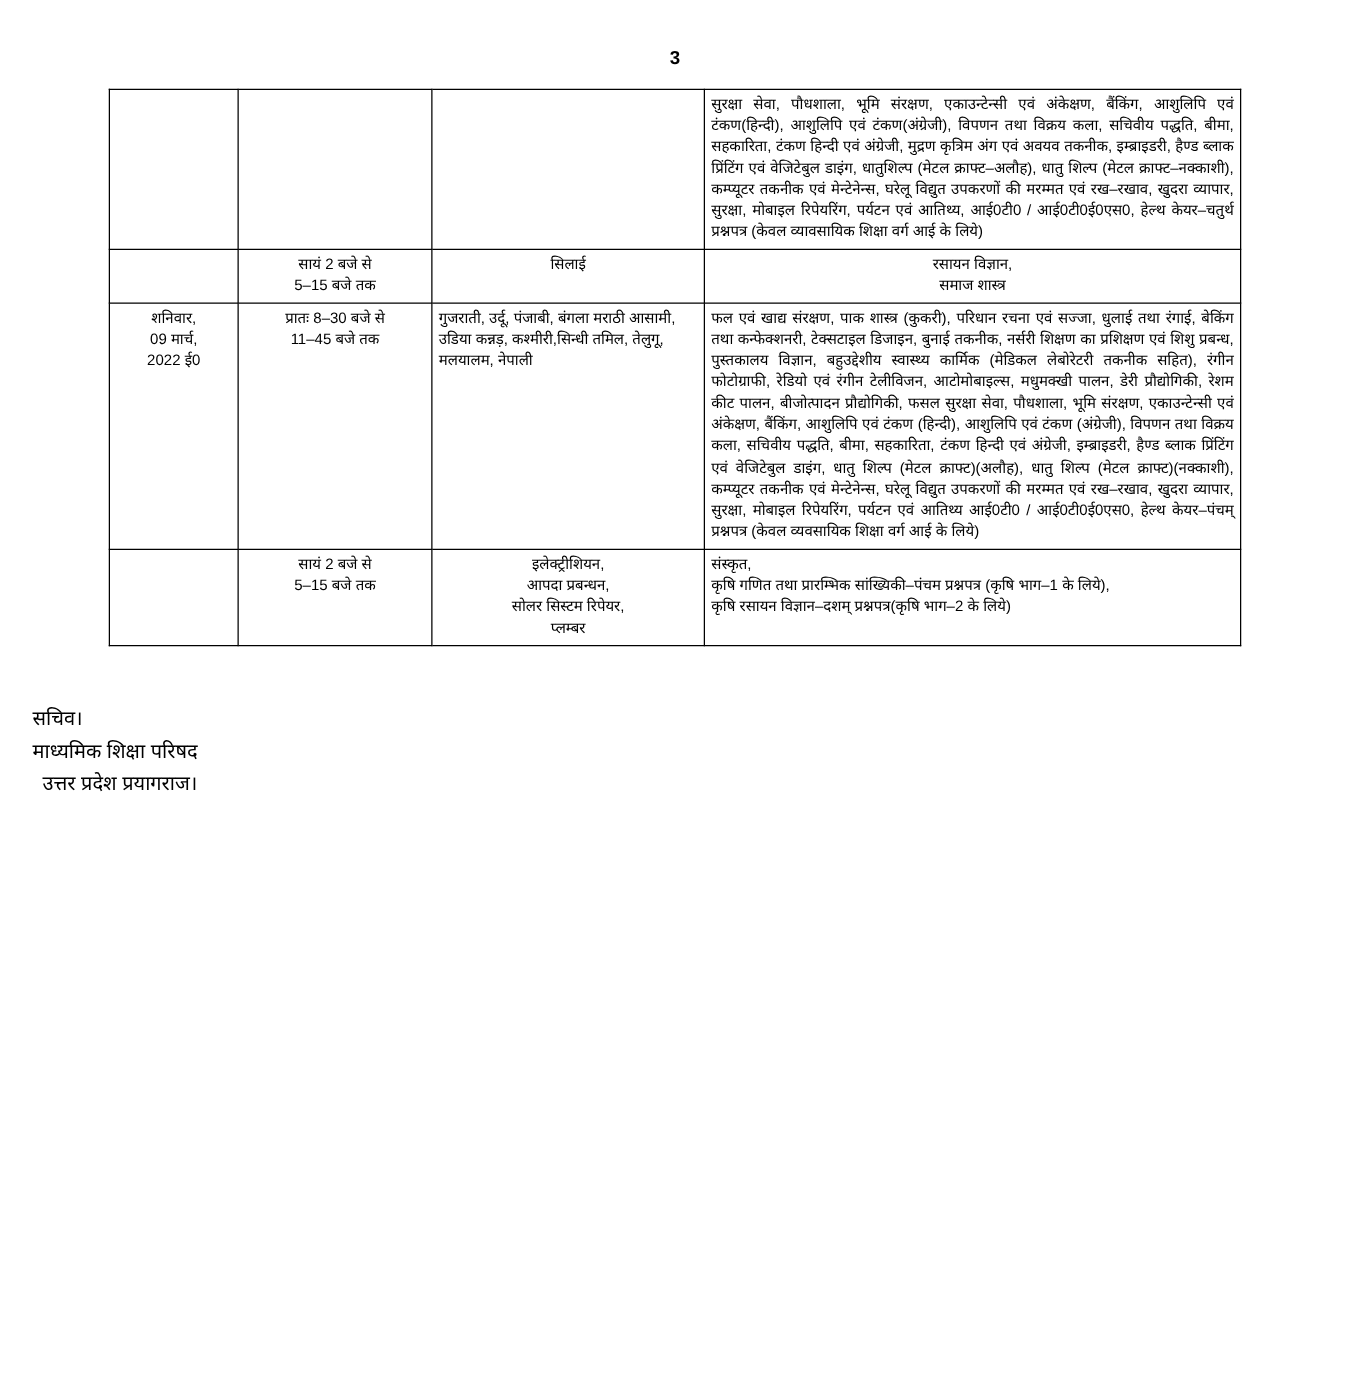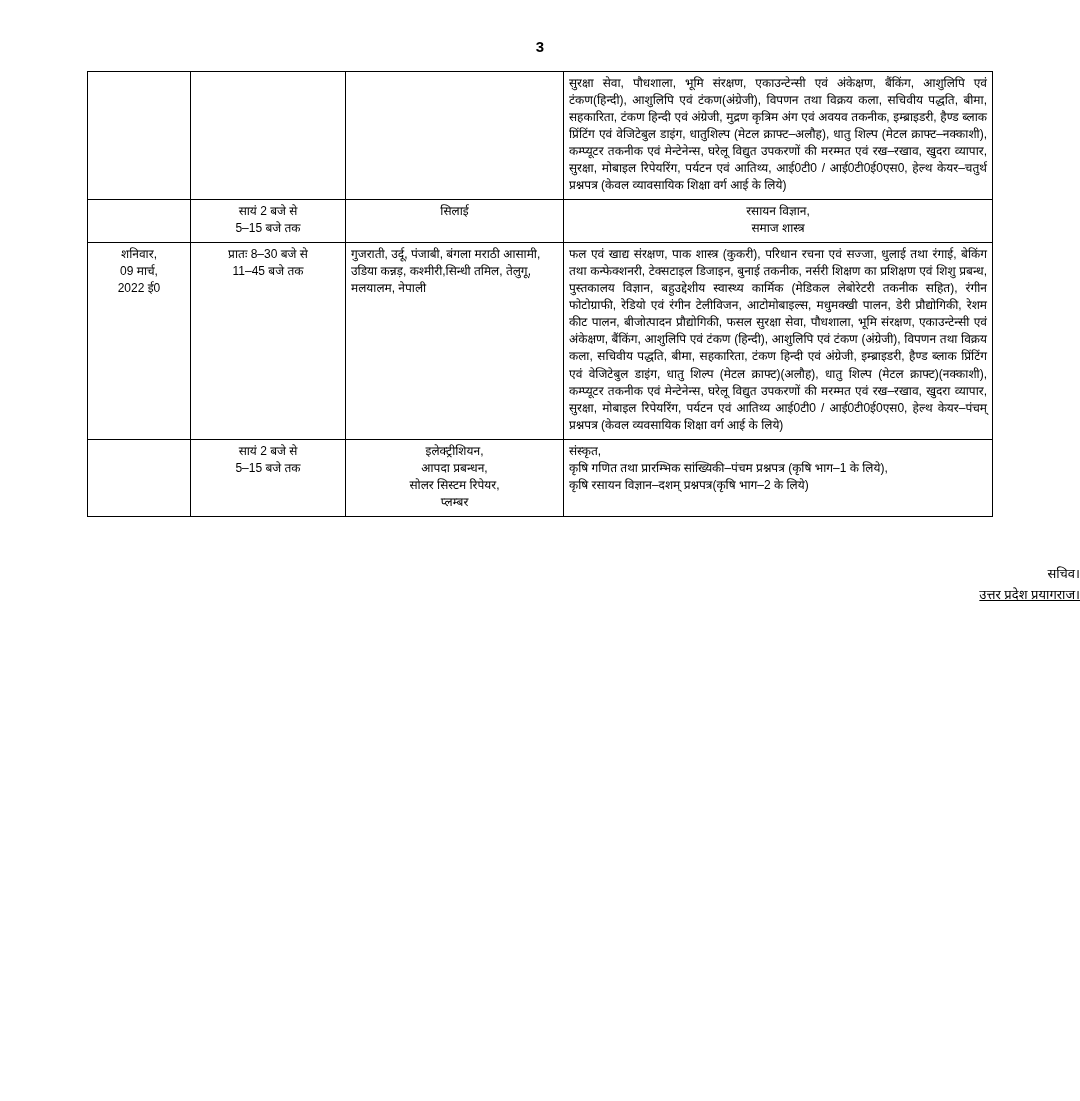--- a/index.html
+++ b/index.html
@@ -50,28 +50,28 @@
   .cell-just {
     text-align: justify;
     text-align-last: left;
     -moz-text-align-last: left;
     word-spacing: 0px;
   }
   .cell-left { text-align: left; }
 
   .footer {
     margin-top: 46px;
-    text-align: right;
-    font-size: 13px;
+    text-align: left;
+    font-size: 16px;
     line-height: 1.62;
   }
   .footer div { white-space: nowrap; }
   .footer .ln1 { padding-left: 26px; }
   .footer .ln2 { padding-left: 26px; }
-  .footer .ln3 { padding-left: 22px; text-decoration: underline; }
+  .footer .ln3 { padding-left: 34px; }
 
   .linebreaks { white-space: pre-line; text-align: center; }
 </style>
 </head>
 <body>
 
 <div class="page">
 
   <div class="page-number">3</div>
 
@@ -116,16 +116,17 @@
 प्लम्बर</td>
         <td class="cell-just linebreaks">संस्कृत,
 कृषि गणित तथा प्रारम्भिक सांख्यिकी–पंचम प्रश्नपत्र (कृषि भाग–1 के लिये),
 कृषि रसायन विज्ञान–दशम् प्रश्नपत्र(कृषि भाग–2 के लिये)</td>
       </tr>
     </tbody>
   </table>
 
   <div class="footer">
     <div class="ln1">सचिव।</div>
+    <div class="ln2">माध्यमिक शिक्षा परिषद</div>
     <div class="ln3">उत्तर प्रदेश प्रयागराज।</div>
   </div>
 
 </div>
 
 </body></html>

